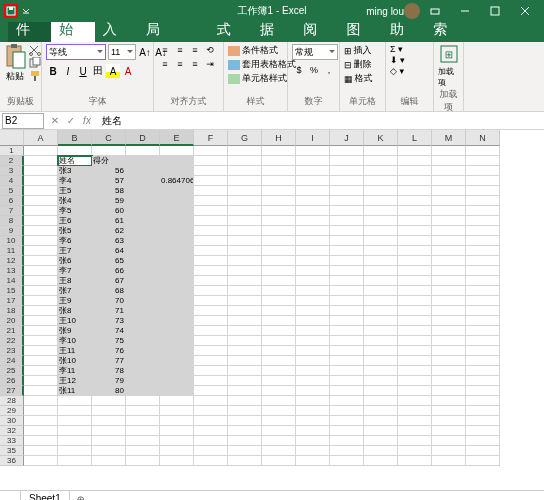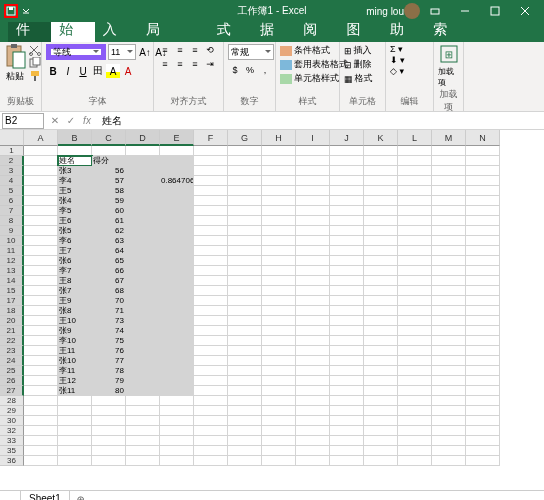--- a/index.html
+++ b/index.html
@@ -28,21 +28,21 @@
 .rgroup-label { text-align: center; font-size: 9px; color: #666; padding-bottom: 1px; }
 
 .clipboard { width: 42px; }
 .paste-btn { display: flex; flex-direction: column; align-items: center; width: 28px; }
 .paste-icon { width: 22px; height: 26px; }
 .clip-side { display: flex; flex-direction: column; gap: 1px; }
 .clip-side-item { width: 14px; height: 12px; }
 
 .font-group { width: 112px; }
 .font-row { display: flex; gap: 2px; align-items: center; }
-.font-select { width: 60px; height: 16px; border: 5px solid #8b5cf6; background: #fff; font-size: 9px; padding: 0 2px; display: flex; align-items: center; justify-content: space-between; }
+.font-select { width: 60px; height: 16px; border: 1px solid #8b5cf6; background: #fff; font-size: 9px; padding: 0 2px; display: flex; align-items: center; justify-content: space-between; }
 .size-select { width: 28px; height: 16px; border: 1px solid #ababab; background: #fff; font-size: 9px; padding: 0 2px; display: flex; align-items: center; justify-content: space-between; }
 .font-btns { display: flex; gap: 1px; margin-top: 2px; }
 .fbtn { width: 14px; height: 14px; display: flex; align-items: center; justify-content: center; font-size: 10px; }
 .b { font-weight: bold; }
 .i { font-style: italic; }
 .u { text-decoration: underline; }
 
 .align-group { width: 70px; }
 .align-row { display: flex; gap: 1px; }
 .abtn { width: 14px; height: 12px; display: flex; align-items: center; justify-content: center; }
@@ -218,59 +218,59 @@
       <div class="align-row">
         <span class="abtn">≡</span>
         <span class="abtn">≡</span>
         <span class="abtn">≡</span>
         <span class="abtn">⇥</span>
       </div>
     </div>
     <div class="rgroup-label">对齐方式</div>
   </div>
 
+  <div class="rgroup styles-group">
+    <div class="rgroup-content" style="flex-direction:column;gap:1px">
+      <div class="style-item">
+          <svg class="style-icon" viewBox="0 0 12 10">
+            <rect width="12" height="10" fill="#e8a87c"></rect>
+          </svg>
+          <span>条件格式</span>
+        </div>
+      <div class="style-item">
+          <svg class="style-icon" viewBox="0 0 12 10">
+            <rect width="12" height="10" fill="#7eb8da"></rect>
+          </svg>
+          <span>套用表格格式</span>
+        </div>
+      <div class="style-item">
+          <svg class="style-icon" viewBox="0 0 12 10">
+            <rect width="12" height="10" fill="#a8d8a8"></rect>
+          </svg>
+          <span>单元格样式</span>
+        </div>
+    </div>
+    <div class="rgroup-label">样式</div>
+  </div>
+
   <div class="rgroup num-group">
     <div class="rgroup-content" style="flex-direction:column">
       <div class="num-select">
           <span>常规</span>
           <svg class="dropdown-arrow" viewBox="0 0 6 4">
             <path d="M0 0 L3 3 L6 0" fill="#666"></path>
           </svg>
         </div>
       <div class="align-row" style="margin-top:2px">
         <span class="abtn">$</span>
         <span class="abtn">%</span>
         <span class="abtn">,</span>
       </div>
     </div>
     <div class="rgroup-label">数字</div>
-  </div>
-
-  <div class="rgroup styles-group">
-    <div class="rgroup-content" style="flex-direction:column;gap:1px">
-      <div class="style-item">
-          <svg class="style-icon" viewBox="0 0 12 10">
-            <rect width="12" height="10" fill="#e8a87c"></rect>
-          </svg>
-          <span>条件格式</span>
-        </div>
-      <div class="style-item">
-          <svg class="style-icon" viewBox="0 0 12 10">
-            <rect width="12" height="10" fill="#7eb8da"></rect>
-          </svg>
-          <span>套用表格格式</span>
-        </div>
-      <div class="style-item">
-          <svg class="style-icon" viewBox="0 0 12 10">
-            <rect width="12" height="10" fill="#a8d8a8"></rect>
-          </svg>
-          <span>单元格样式</span>
-        </div>
-    </div>
-    <div class="rgroup-label">样式</div>
   </div>
 
   <div class="rgroup cells-group">
     <div class="rgroup-content" style="flex-direction:column;gap:1px">
       <div class="style-item">
           <span>⊞</span>
           <span>插入</span>
         </div>
       <div class="style-item">
           <span>⊟</span>

